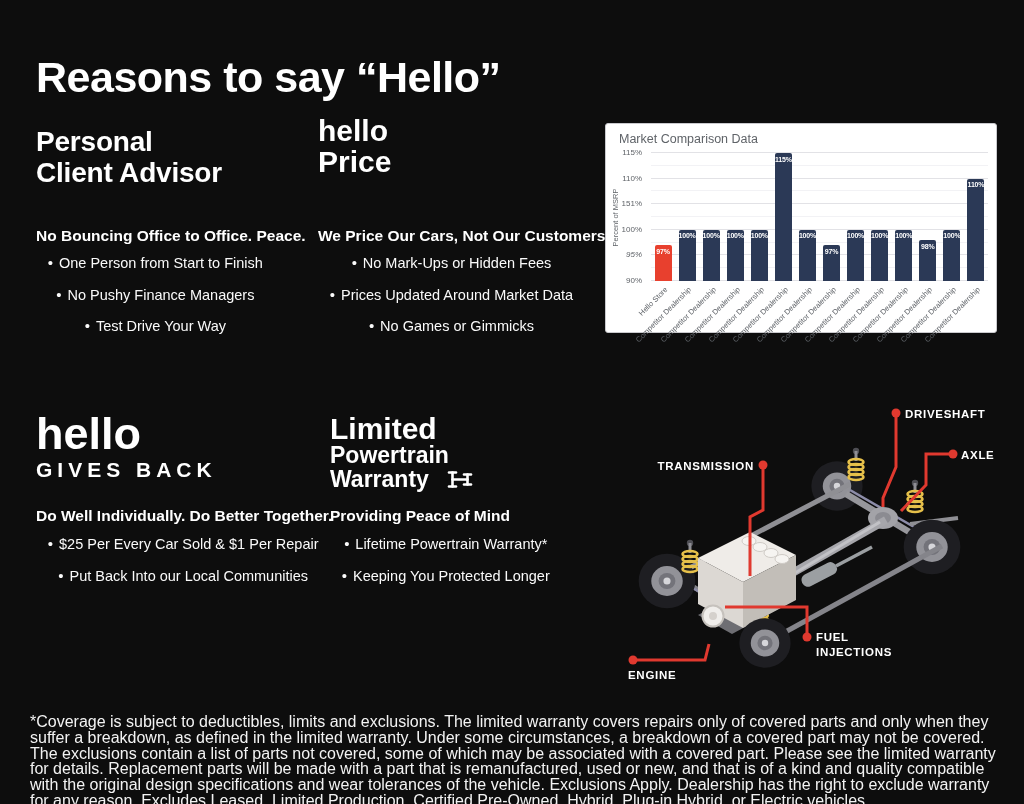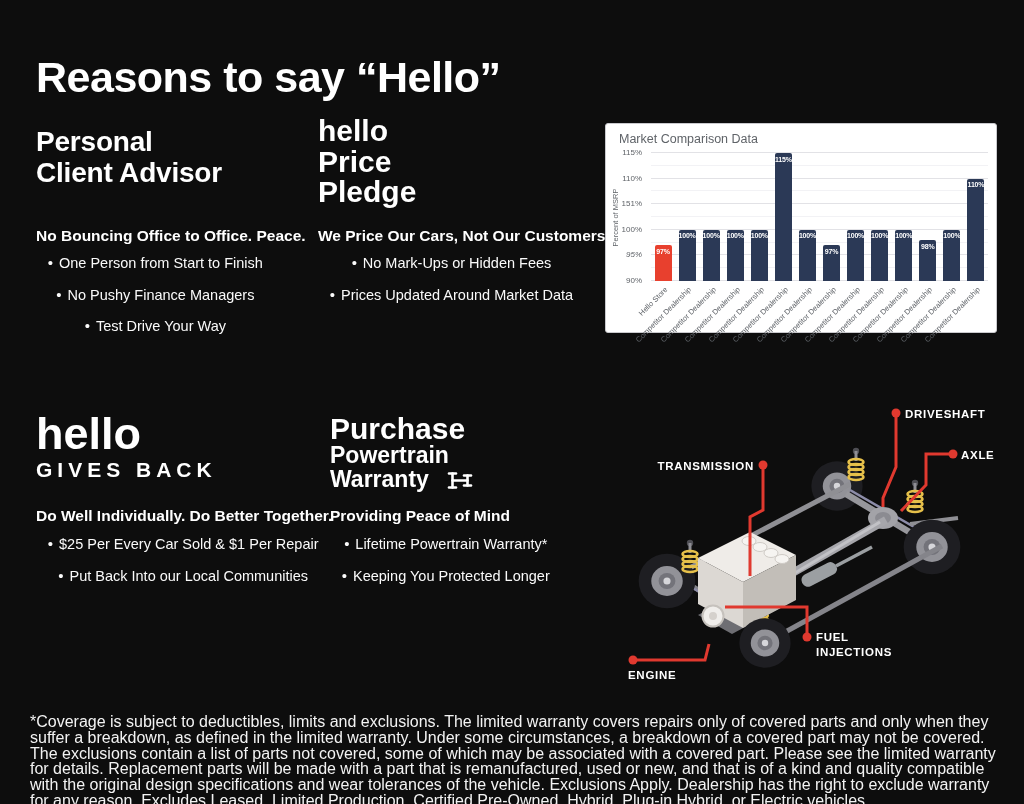--- a/index.html
+++ b/index.html
@@ -15,21 +15,21 @@
   .s-gives{left:36px;top:400px;width:292px;}
   .s-warranty{left:330px;top:400px;width:282px;}
 
   .h-big{font-size:28px;font-weight:800;line-height:31px;letter-spacing:-0.2px;}
   .logo{font-size:30px;font-weight:800;line-height:30.5px;letter-spacing:0;}
   .logo-big{font-size:45px;font-weight:800;line-height:46px;margin-top:11px;}
   .tagline{font-size:21px;font-weight:800;letter-spacing:5px;margin-top:1px;}
   .w-head{margin-top:13px;}
   .w1{font-size:30px;font-weight:800;line-height:31px;}
   .w2{font-size:23px;font-weight:800;line-height:23.5px;}
-  .w-line3{display:flex;align-items:center;gap:18px;}
+  .w-line3{display:flex;align-items:flex-start;gap:18px;}
   .warranty-icon{margin-top:2px;}
 
   .subhead{position:absolute;left:0;font-size:15.5px;font-weight:700;white-space:nowrap;}
   .s-personal .subhead{top:101px;}
   .s-price .subhead{top:111px;}
   .s-gives .subhead{top:107px;}
   .s-warranty .subhead{top:107px;}
 
   ul.blist{position:absolute;left:0;margin:0;padding:0;list-style:none;white-space:nowrap;}
   .s-personal ul.blist{top:128px;}
@@ -87,26 +87,26 @@
       <li>One Person from Start to Finish</li>
       <li>No Pushy Finance Managers</li>
       <li>Test Drive Your Way</li>
     </ul>
   </section>
 
   <section class="s-price">
     <div>
       <div class="logo">hello</div>
       <div class="logo">Price</div>
-      <div class="logo">Pledge</div>
     </div>
     <div class="subhead">We Price Our Cars, Not Our Customers.</div>
     <ul class="blist">
       <li>No Mark-Ups or Hidden Fees</li>
       <li>Prices Updated Around Market Data</li>
+      <li>No Games or Gimmicks</li>
     </ul>
   </section>
 
   <div class="chart-panel">
     <div class="chart-title">Market Comparison Data</div>
     <div class="chart-ylabel">Percent of MSRP</div>
     <div class="chart-yticks">
         <div class="ytick" style="bottom: -4px;">90%</div>
         <div class="ytick" style="bottom: 21.6px; font-style: italic;">95%</div>
         <div class="ytick" style="bottom: 47.2px;">100%</div>
@@ -220,21 +220,21 @@
     <div class="tagline">GIVES BACK</div>
     <div class="subhead">Do Well Individually. Do Better Together.</div>
     <ul class="blist">
       <li>$25 Per Every Car Sold &amp; $1 Per Repair</li>
       <li>Put Back Into our Local Communities</li>
     </ul>
   </section>
 
   <section class="s-warranty">
     <div class="w-head">
-      <div class="w1">Purchase</div>
+      <div class="w1">Limited</div>
       <div class="w2">Powertrain</div>
       <div class="w2 w-line3">
         <span>Warranty</span>
         <svg class="warranty-icon" width="26" height="19" viewBox="0 0 26 19">
           <g stroke="#fff" stroke-width="2.6" stroke-linecap="round" fill="none">
             <path d="M2,2.5 H9"></path>
               <path d="M2,16.5 H9"></path>
               <path d="M5.5,2.5 V16.5"></path>
             <path d="M5.5,9.5 H20.5"></path>
             <path d="M20.5,4.5 V14.5"></path>

